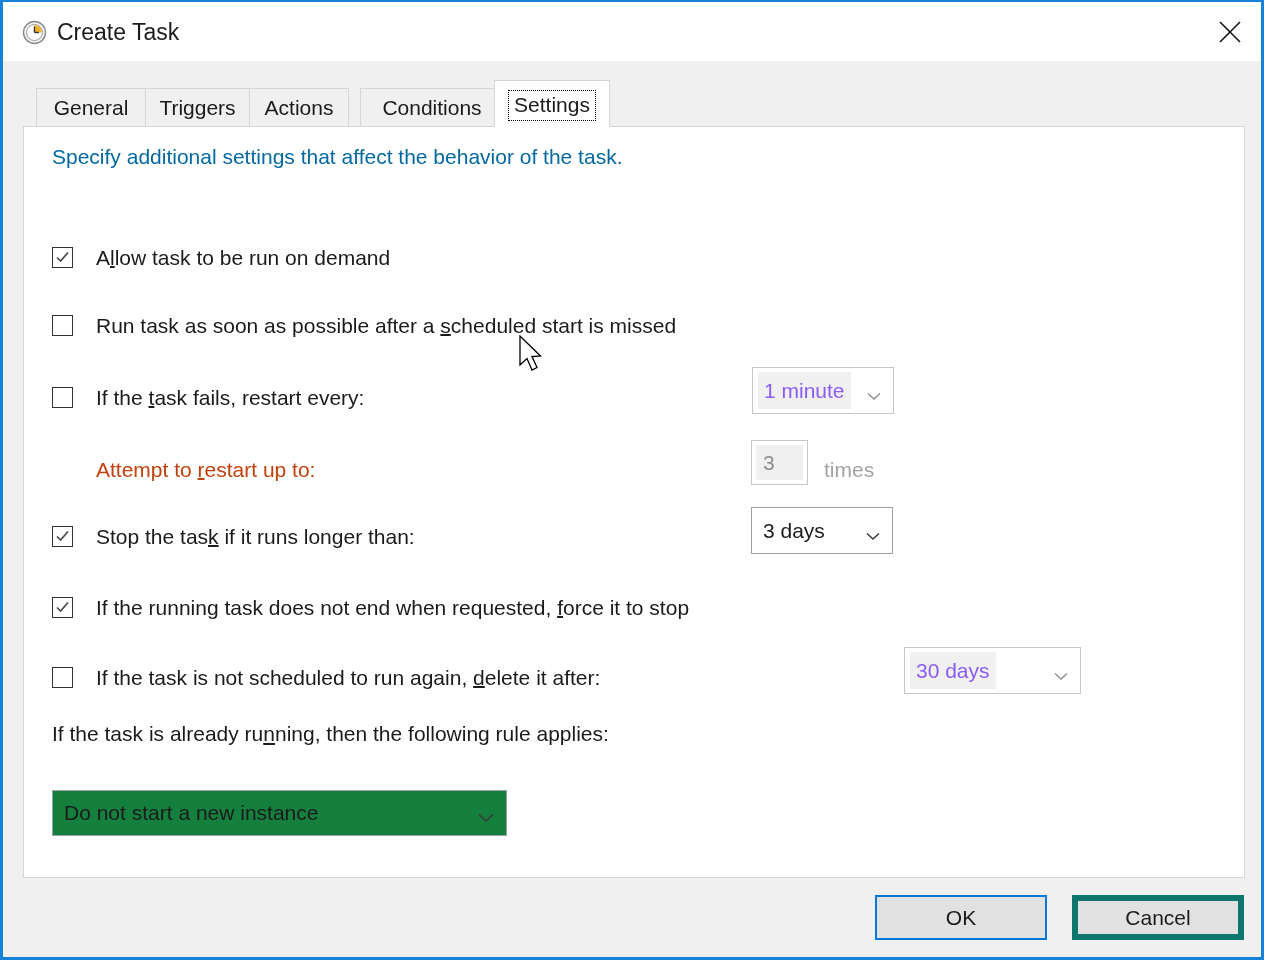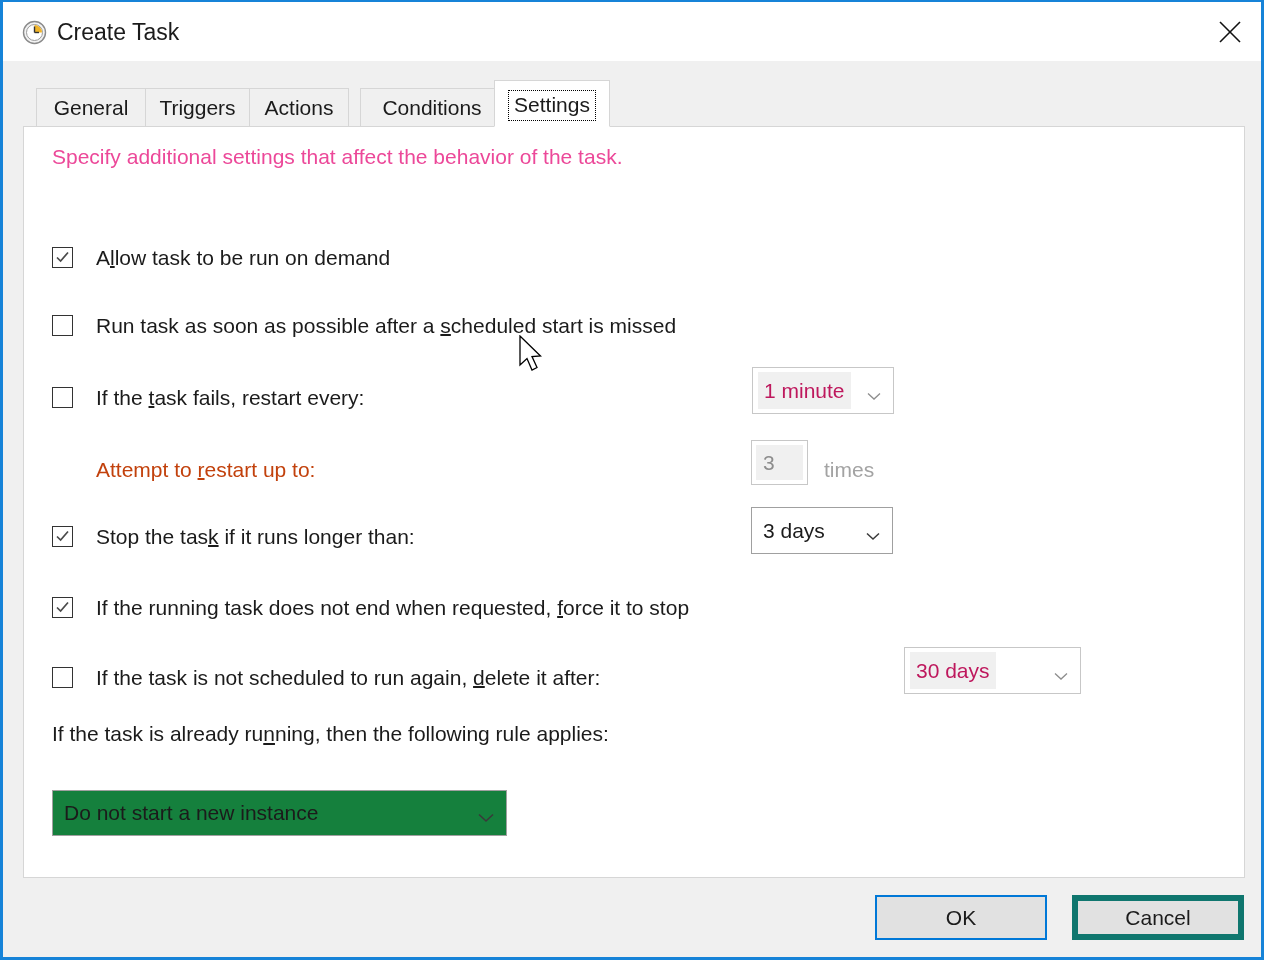--- a/index.html
+++ b/index.html
@@ -116,21 +116,21 @@
     box-sizing: border-box;
     background: #ffffff;
     border: 1px solid #d6d6d6;
   }
 
   .intro {
     position: absolute;
     left: 28px;
     top: 18px;
     font-size: 21px;
-    color: #ec4899;
+    color: #0369a1;
     white-space: nowrap;
   }
 
   
   .row {
     position: absolute;
     left: 28px;
     height: 30px;
   }
   .checkbox {
@@ -198,21 +198,21 @@
     position: absolute;
     right: 12px;
     top: 50%;
     margin-top: -4px;
   }
   .combo.disabled {
     border-color: #c7c7c7;
     background: #ffffff;
   }
   .combo.disabled .combo-text {
-    color: #be185d;
+    color: #8b5cf6;
     background: #f0f0f0;
     padding: 0 6px 0 0;
     left: 5px;
     padding-left: 6px;
     top: 4px;
     bottom: 4px;
     text-align: right;
   }
   .combo.grayfill {
     background: #15803d;

